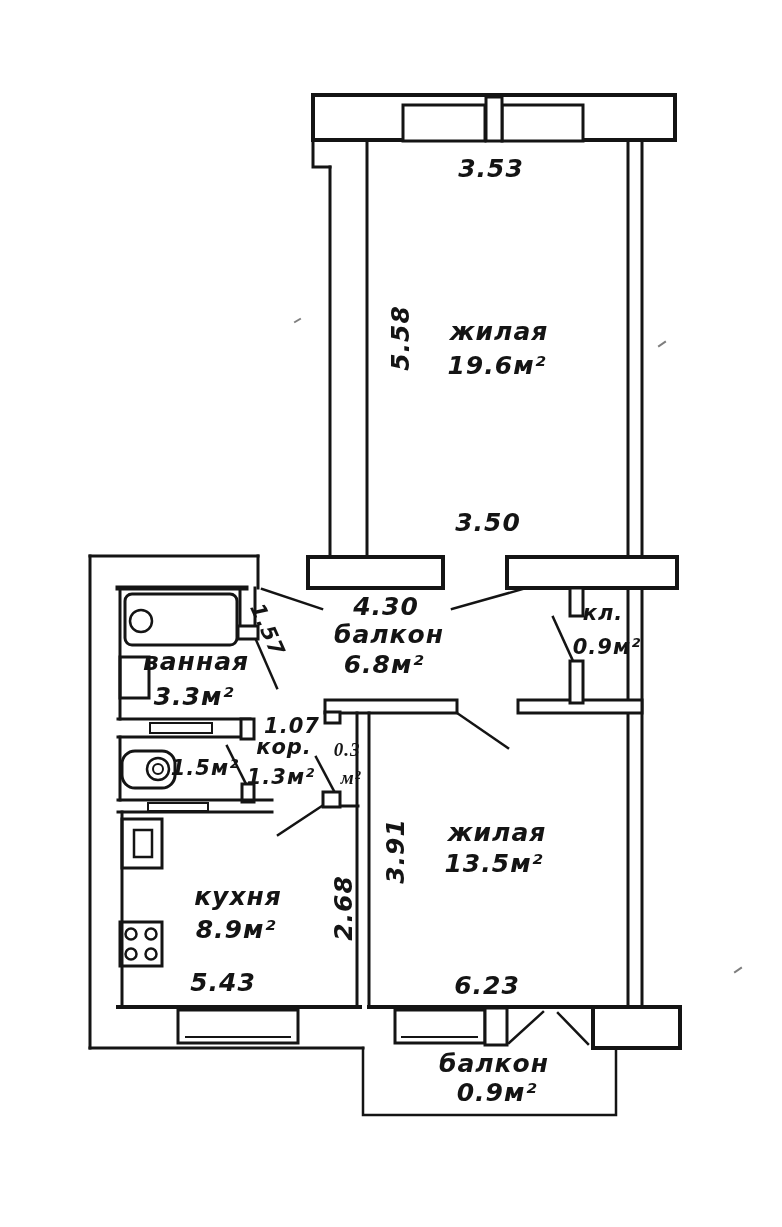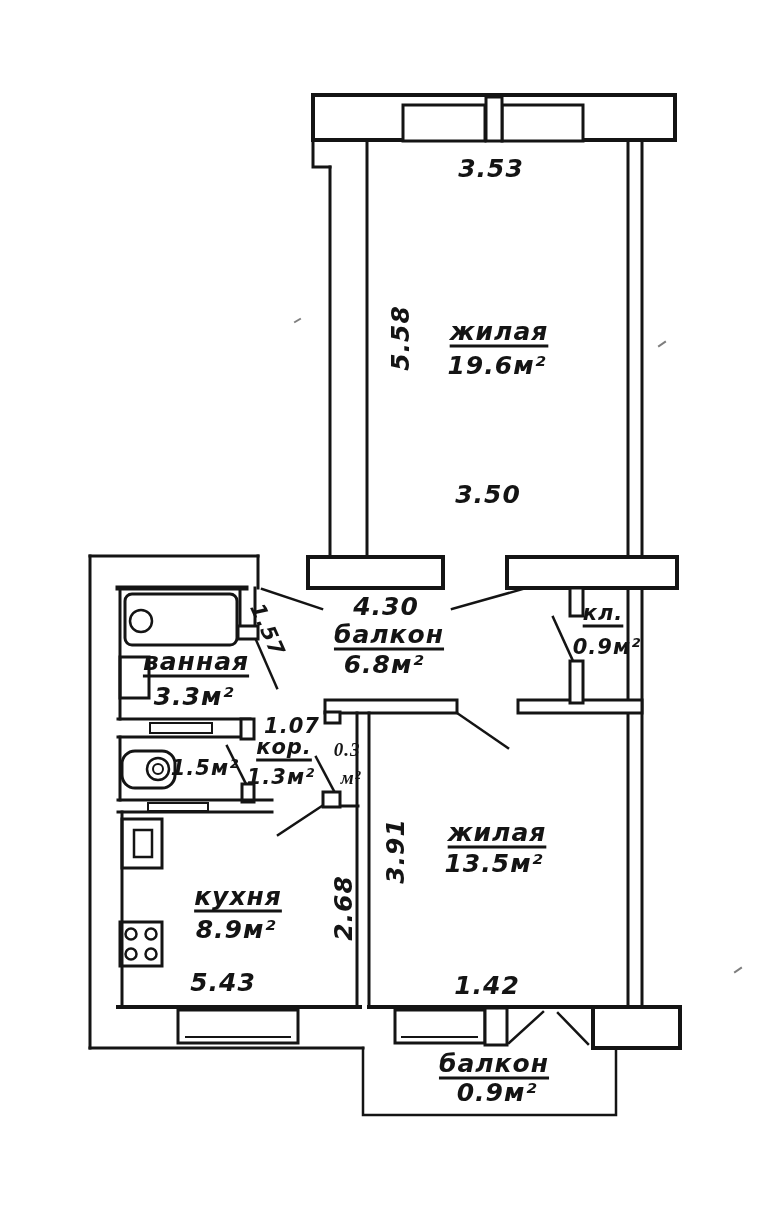--- a/index.html
+++ b/index.html
@@ -2,21 +2,21 @@
 <html><head>
 <meta charset="utf-8">
 <style>
   html,body{margin:0;padding:0;background:#fff;}
   #page{position:relative;width:782px;height:1227px;background:#fff;overflow:hidden;
         font-family:"DejaVu Sans",sans-serif;}
   svg{position:absolute;left:0;top:0;}
   .lbl{position:absolute;font-family:"DejaVu Sans",sans-serif;font-style:italic;
        font-weight:bold;color:#141414;white-space:nowrap;font-size:25px;
        transform:translate(-50%,-50%);letter-spacing:1px;line-height:1;}
-  .u{text-decoration:underline;text-underline-offset:5px;text-decoration-thickness:2.5px;}
+  .u{text-underline-offset:5px;text-decoration-thickness:2.5px;}
   .sm{font-size:21px;}
   .xs{font-size:19px;font-family:Liberation Serif, serif;}
   .r90{transform:translate(-50%,-50%) rotate(-90deg);}
   .r65{transform:translate(-50%,-50%) rotate(66deg);}
   #watermark{position:absolute;left:577px;top:1148px;font-size:52px;font-weight:bold;
        font-style:normal;letter-spacing:1px;color:#f4f4f4;
        -webkit-text-stroke:1.5px #e7e7e7;transform:none;}
 </style>
 </head>
 <body>
@@ -138,21 +138,21 @@
         <line x1="659" y1="346" x2="665" y2="342" stroke-width="2"></line>
         <line x1="735" y1="972" x2="741" y2="968" stroke-width="2"></line>
       </g>
     </g>
   </svg>
 
   <div class="lbl" style="left:491px;top:168px">3.53</div>
   <div class="lbl r90" style="left:400px;top:338px">5.58</div>
   <div class="lbl u" style="left:499px;top:331px">жилая</div>
   <div class="lbl" style="left:497px;top:365px">19.6м²</div>
-  <div class="lbl" style="left:488px;top:494px">3.50</div>
+  <div class="lbl" style="left:488px;top:522px">3.50</div>
 
   <div class="lbl" style="left:386px;top:606px">4.30</div>
   <div class="lbl u" style="left:389px;top:634px">балкон</div>
   <div class="lbl" style="left:384px;top:664px">6.8м²</div>
 
   <div class="lbl u sm" style="left:603px;top:613px">кл.</div>
   <div class="lbl sm" style="left:607px;top:647px">0.9м²</div>
 
   <div class="lbl r65 sm" style="left:267px;top:630px">1.57</div>
   <div class="lbl u" style="left:196px;top:661px">ванная</div>
@@ -168,18 +168,18 @@
   <div class="lbl xs" style="left:351px;top:777px">м²</div>
 
   <div class="lbl u" style="left:238px;top:896px">кухня</div>
   <div class="lbl" style="left:236px;top:929px">8.9м²</div>
   <div class="lbl" style="left:223px;top:982px">5.43</div>
   <div class="lbl r90" style="left:343px;top:908px">2.68</div>
 
   <div class="lbl u" style="left:497px;top:832px">жилая</div>
   <div class="lbl" style="left:494px;top:863px">13.5м²</div>
   <div class="lbl r90" style="left:395px;top:851px">3.91</div>
-  <div class="lbl" style="left:487px;top:985px">1.42</div>
+  <div class="lbl" style="left:487px;top:985px">6.23</div>
 
   <div class="lbl u" style="left:494px;top:1063px">балкон</div>
   <div class="lbl" style="left:497px;top:1092px">0.9м²</div>
 
 </div>
 
 </body></html>

